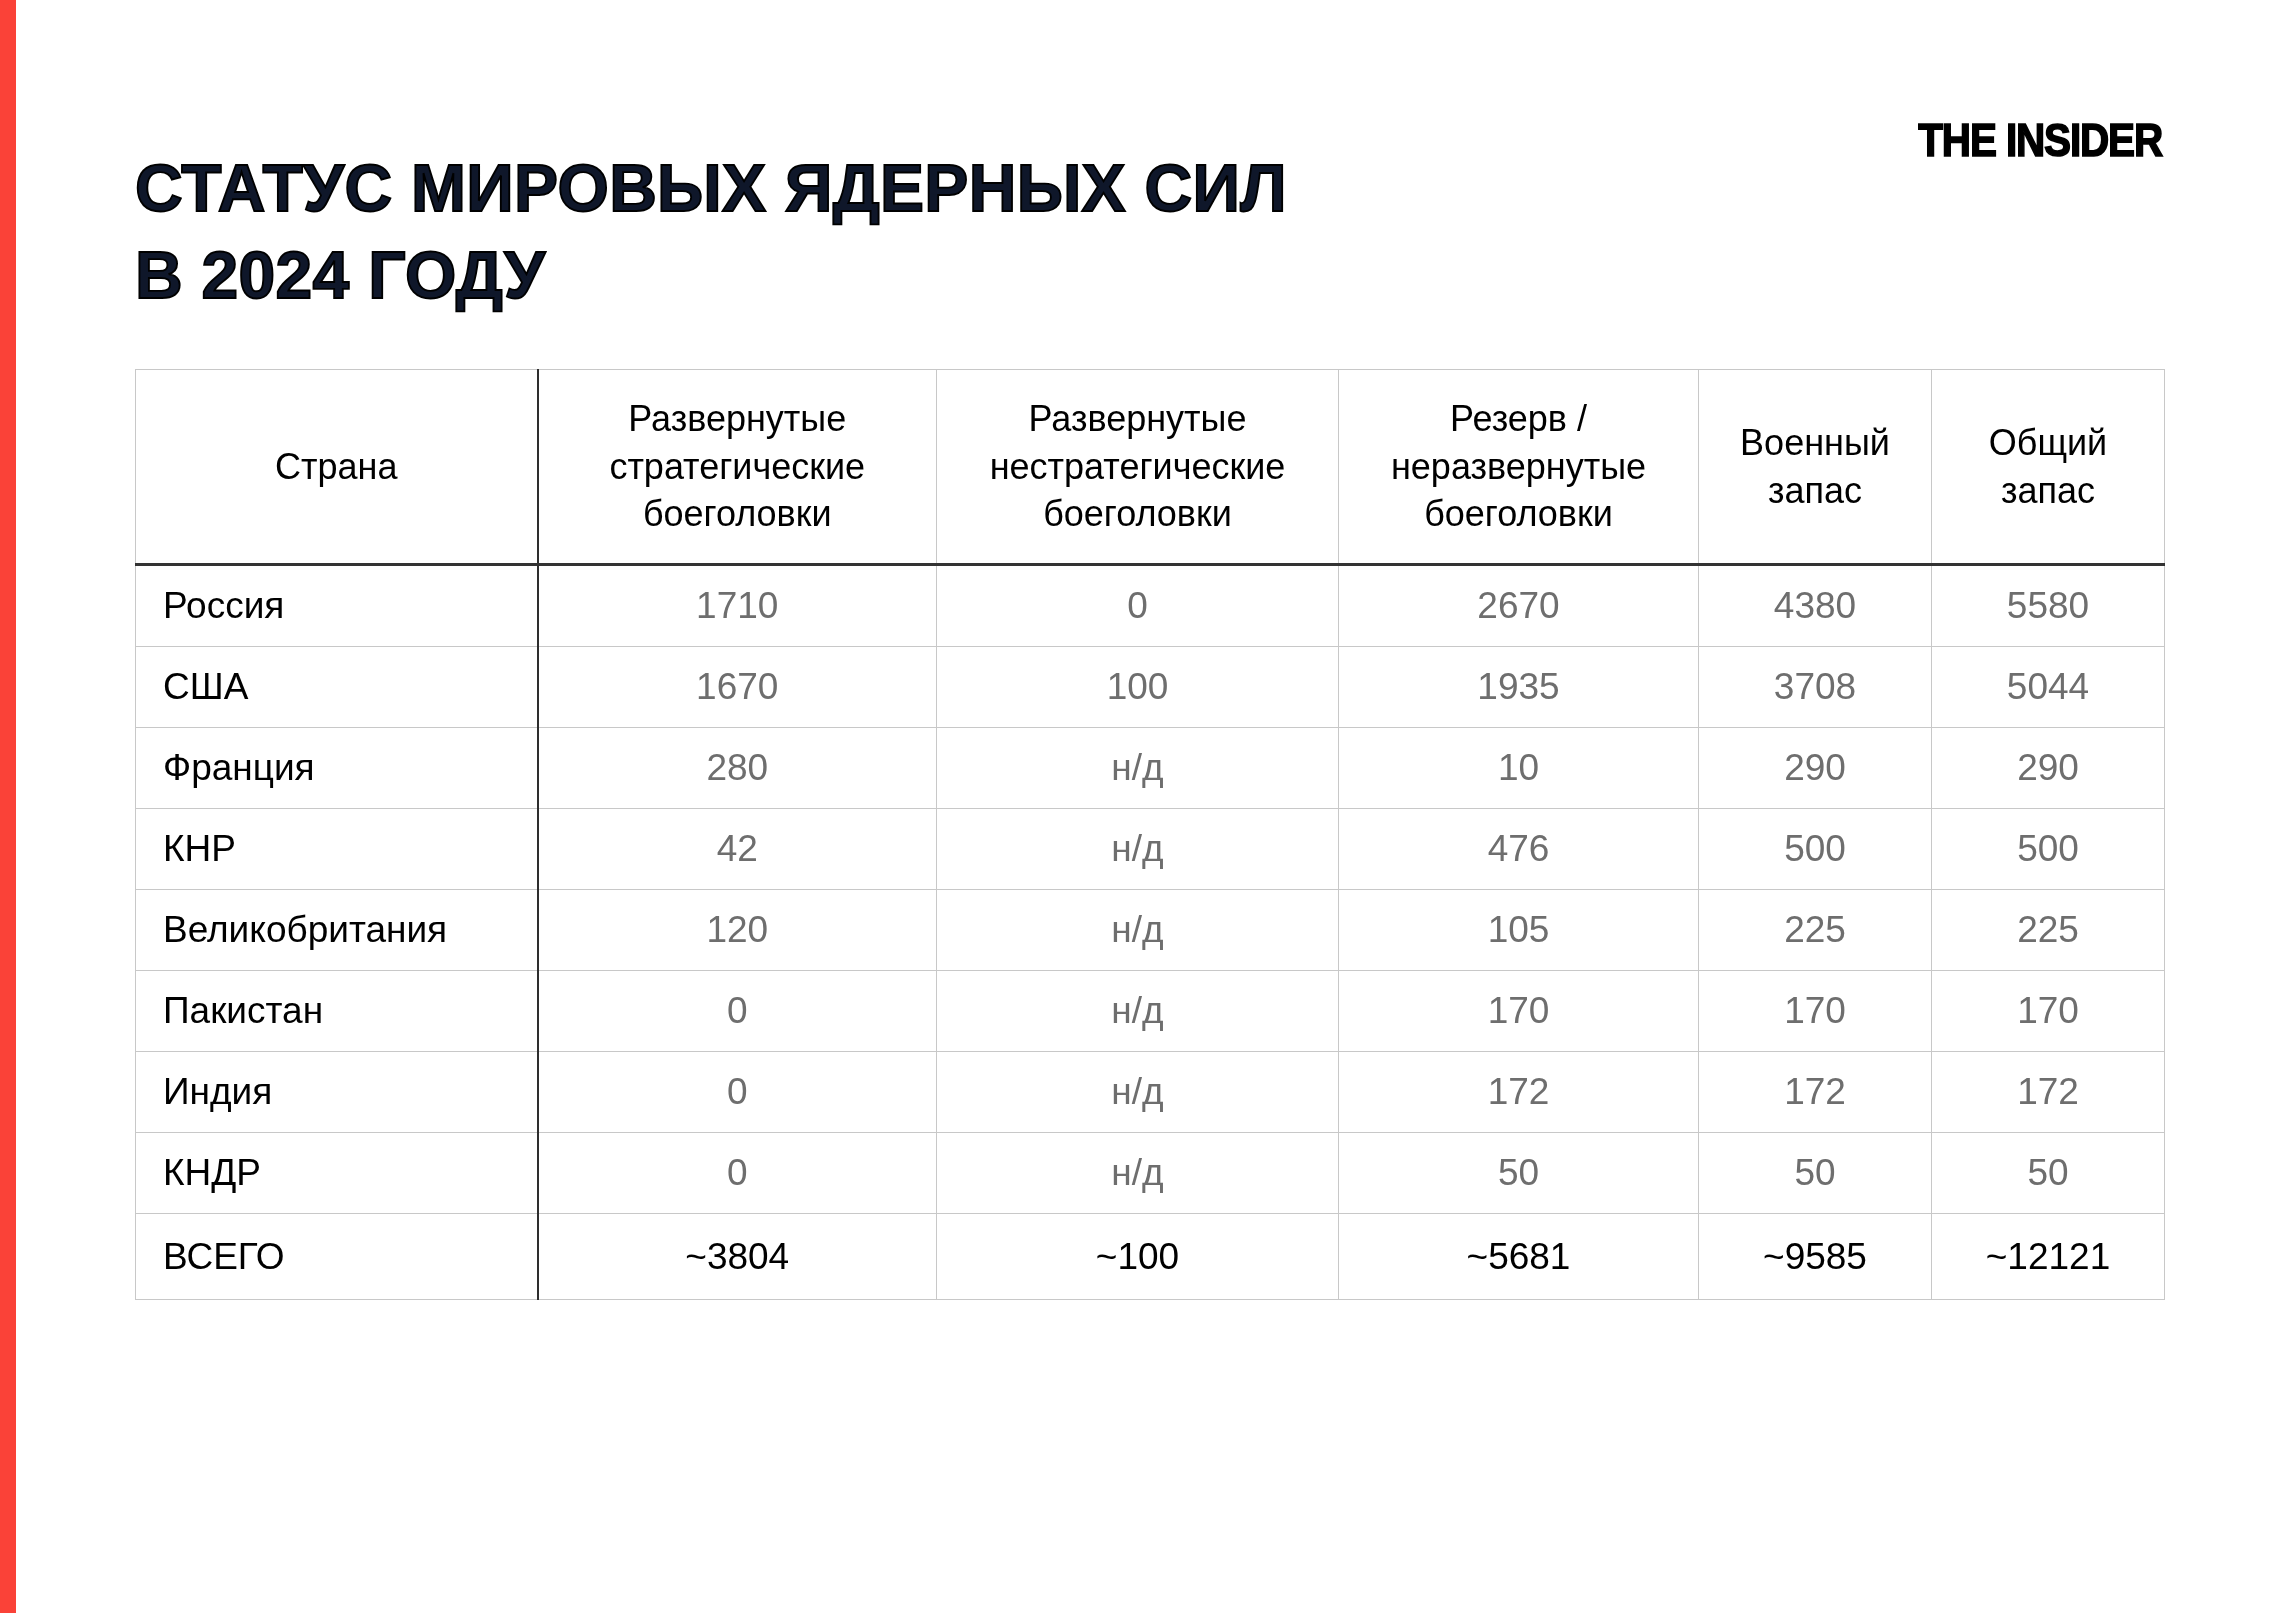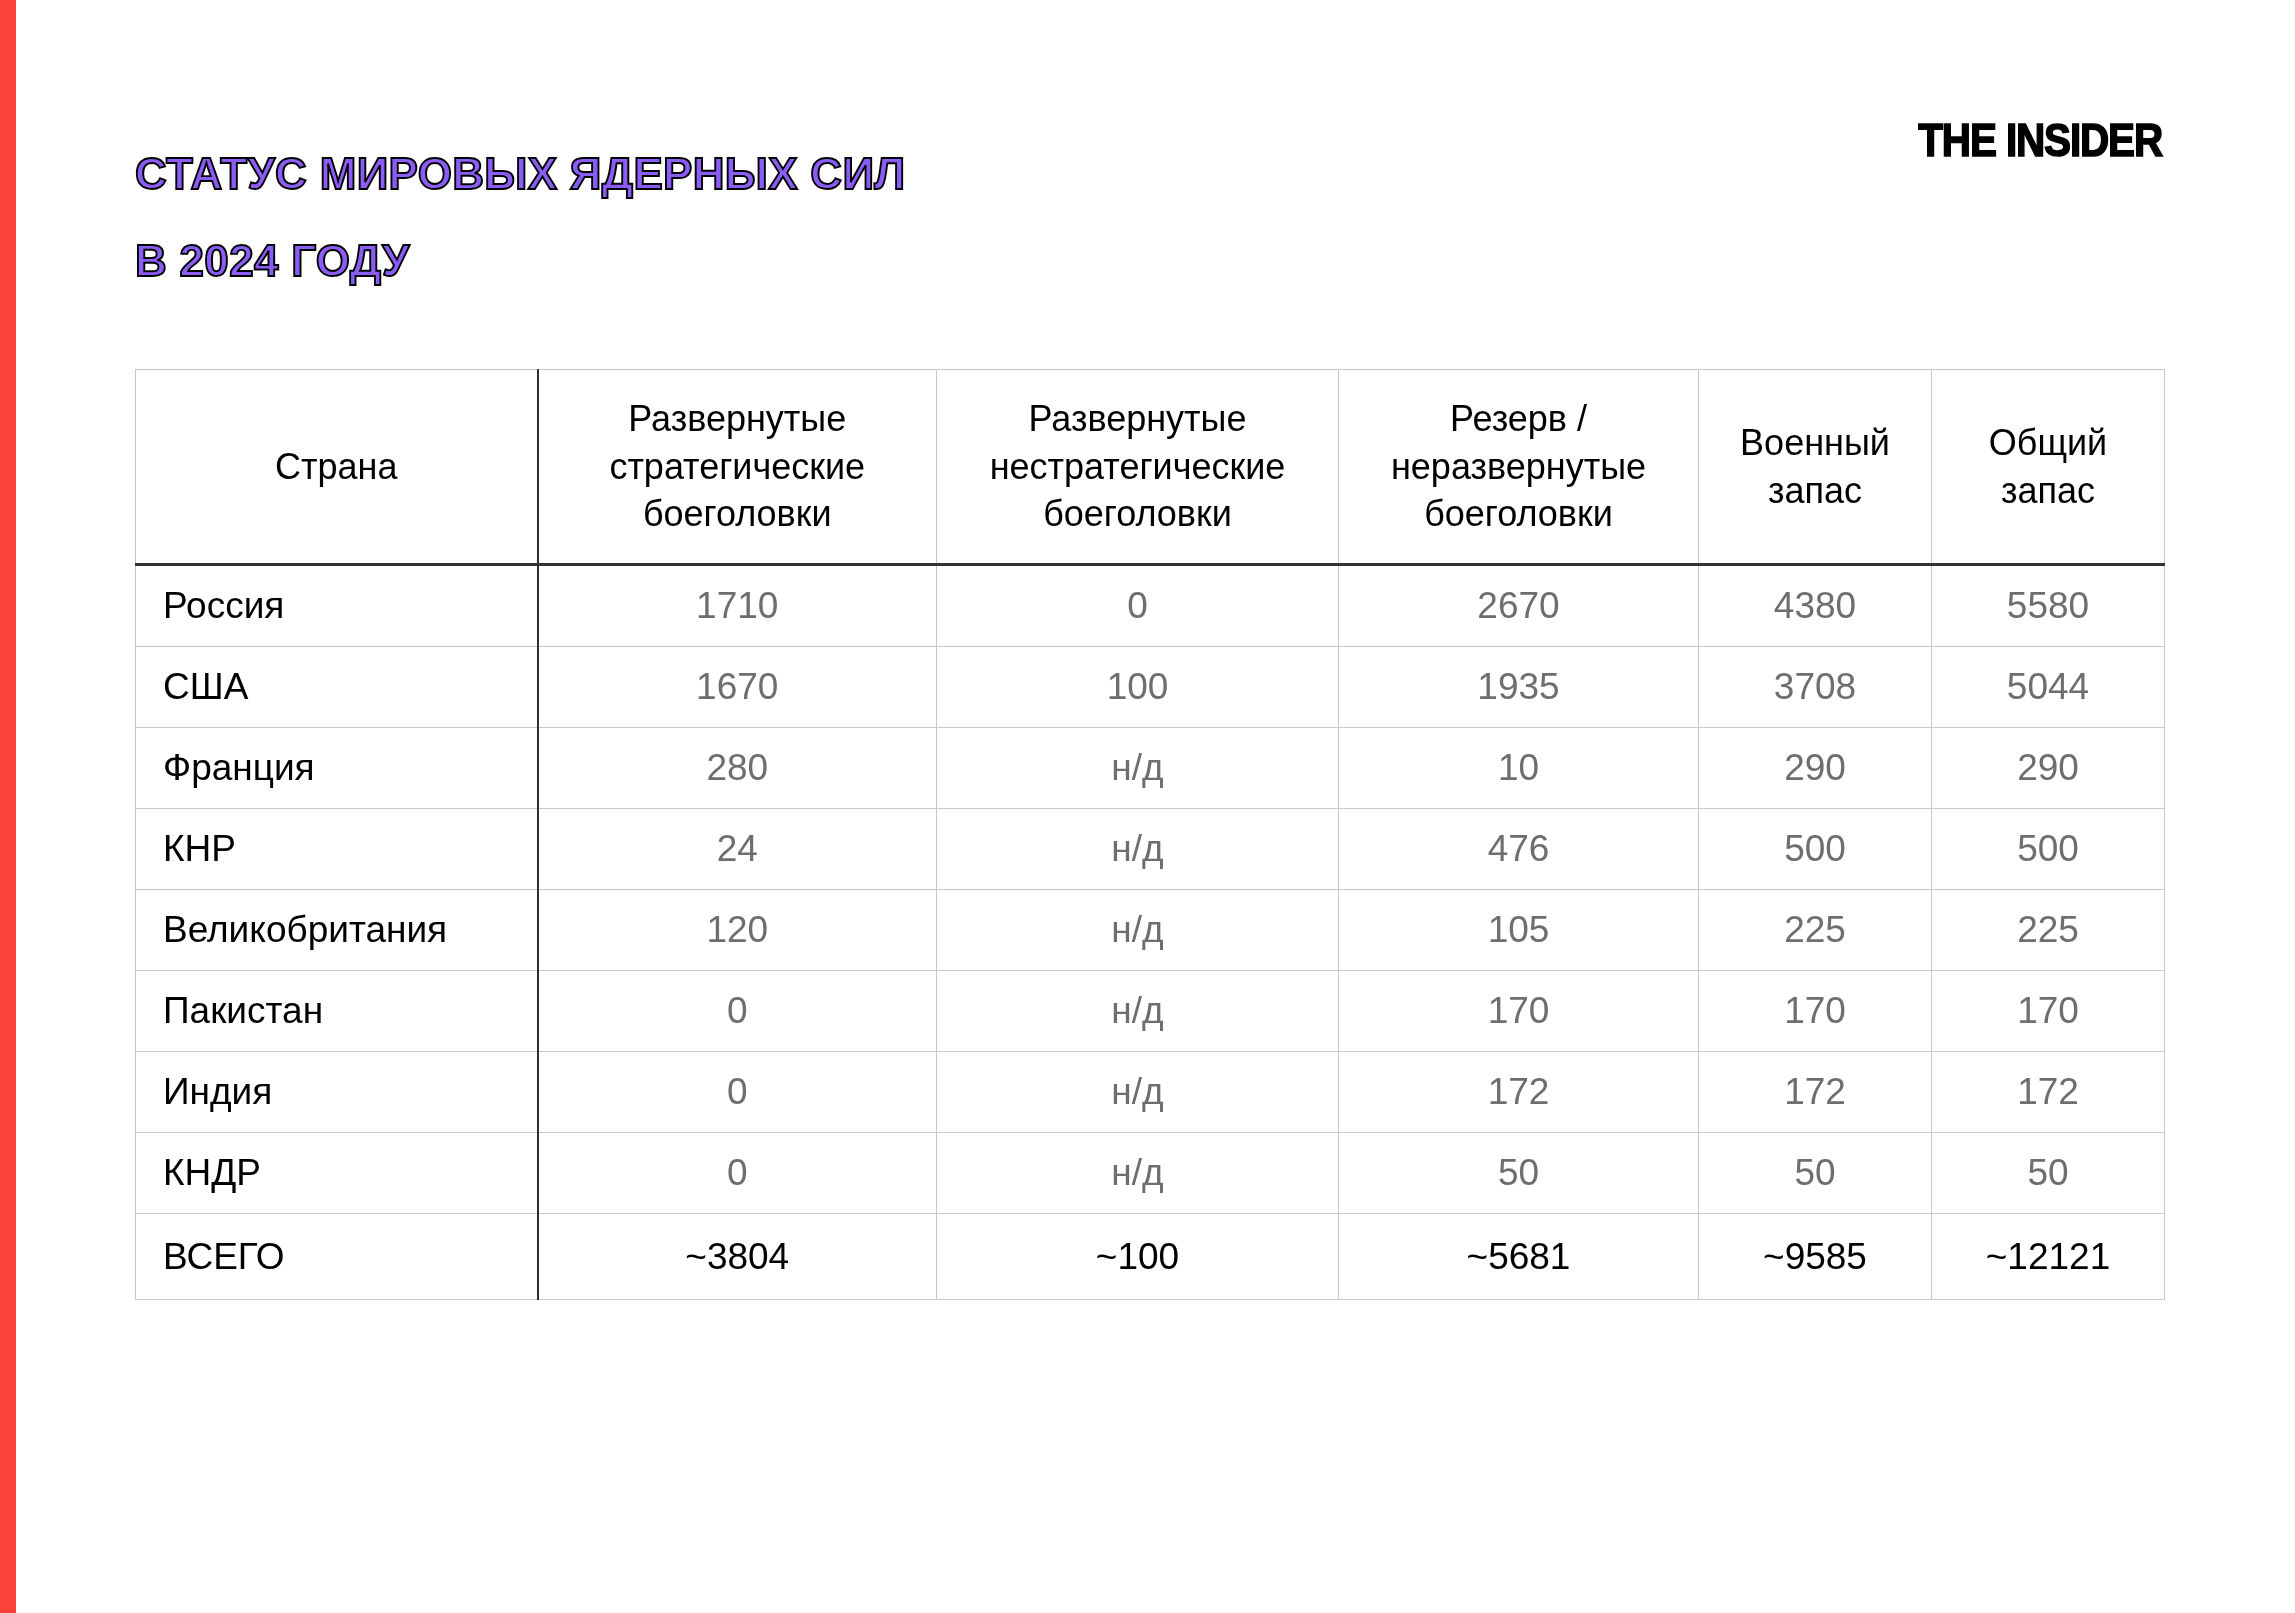--- a/index.html
+++ b/index.html
@@ -12,26 +12,26 @@
   .page { position: relative; width: 2295px; height: 1613px; background: #fff; overflow: hidden; }
 
   .accent-bar {
     position: absolute; left: 0; top: 0;
     width: 16px; height: 1613px;
     background: #FA4238;
   }
 
   .title {
     position: absolute; left: 135px; top: 101px;
-    font-size: 44px; line-height: 87px;
+    font-size: 66px; line-height: 87px;
     font-weight: 700;
     -webkit-text-stroke: 1.9px #000;
     letter-spacing: 0.3px;
     text-transform: uppercase;
-    color: #8b5cf6;
+    color: #0f172a;
   }
   .title span { display: block; }
 
   .logo {
     position: absolute; right: 133px; top: 117px;
     font-size: 46px; line-height: 46px;
     font-weight: 700;
     -webkit-text-stroke: 1.6px #000;
     letter-spacing: -1.3px;
     transform: scaleX(0.88);
@@ -144,21 +144,21 @@
       <tr>
         <td class="country">Франция</td>
         <td class="num">280</td>
         <td class="num">н/д</td>
         <td class="num">10</td>
         <td class="num">290</td>
         <td class="num">290</td>
       </tr>
       <tr>
         <td class="country">КНР</td>
-        <td class="num">24</td>
+        <td class="num">42</td>
         <td class="num">н/д</td>
         <td class="num">476</td>
         <td class="num">500</td>
         <td class="num">500</td>
       </tr>
       <tr>
         <td class="country">Великобритания</td>
         <td class="num">120</td>
         <td class="num">н/д</td>
         <td class="num">105</td>

